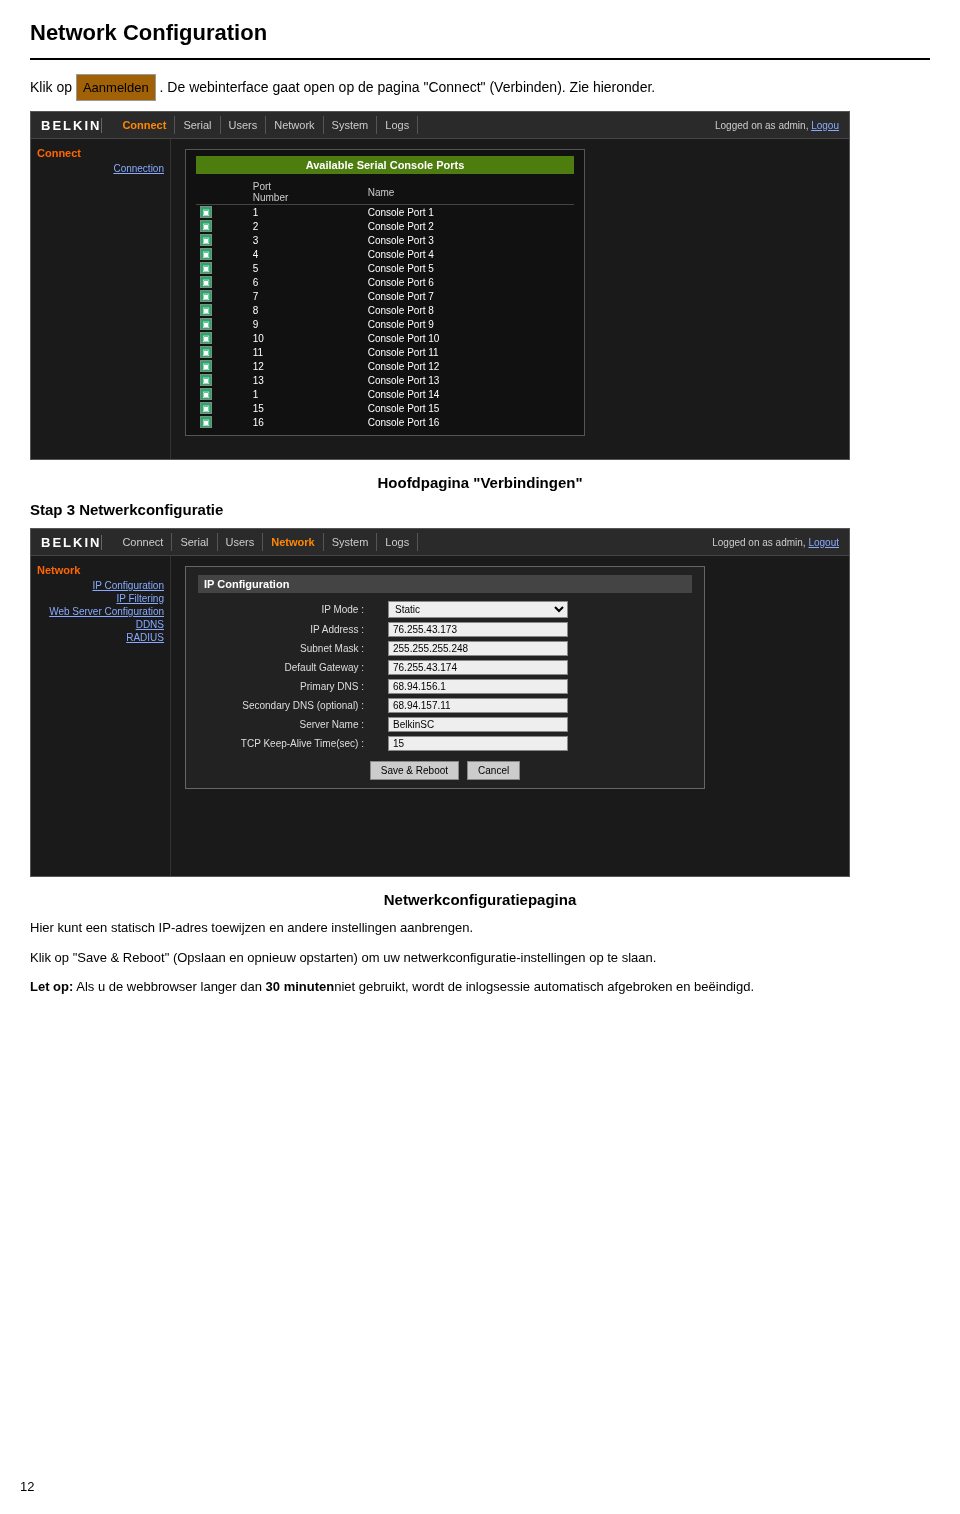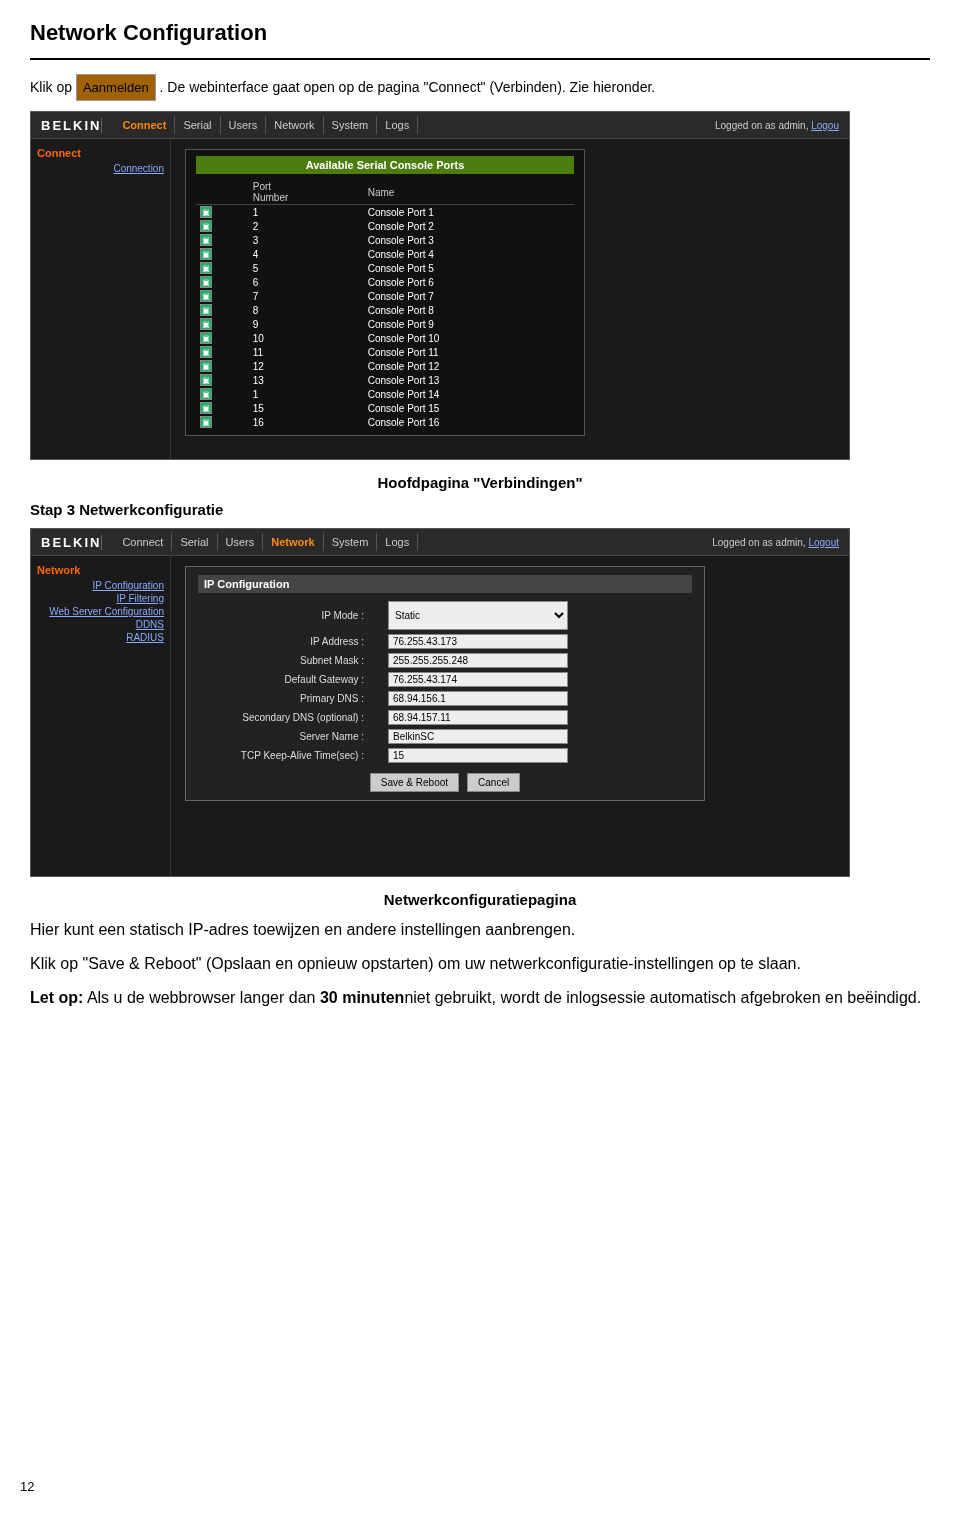--- a/index.html
+++ b/index.html
@@ -219,21 +219,21 @@
       font-size: 10px;
       padding: 1px 4px;
       width: 180px;
       color: #000;
     }
 
     .ip-config-select {
       background: #eee;
       border: 1px solid #888;
       font-size: 10px;
-      padding: 7px 2px;
+      padding: 1px 2px;
       width: 180px;
       color: #000;
     }
 
     .ip-buttons {
       display: flex;
       justify-content: center;
       gap: 8px;
       margin-top: 10px;
     }
@@ -242,21 +242,21 @@
       background: #ccc;
       border: 1px solid #888;
       font-size: 10px;
       padding: 3px 10px;
       cursor: pointer;
     }
 
     
     .body-para {
       margin: 10px 0 8px 0;
-      font-size: 16px;
+      font-size: 13px;
       line-height: 1.5;
     }
 
     .note-label {
       font-weight: bold;
     }
 
     .bottom-section {
       margin-top: 10px;
     }

